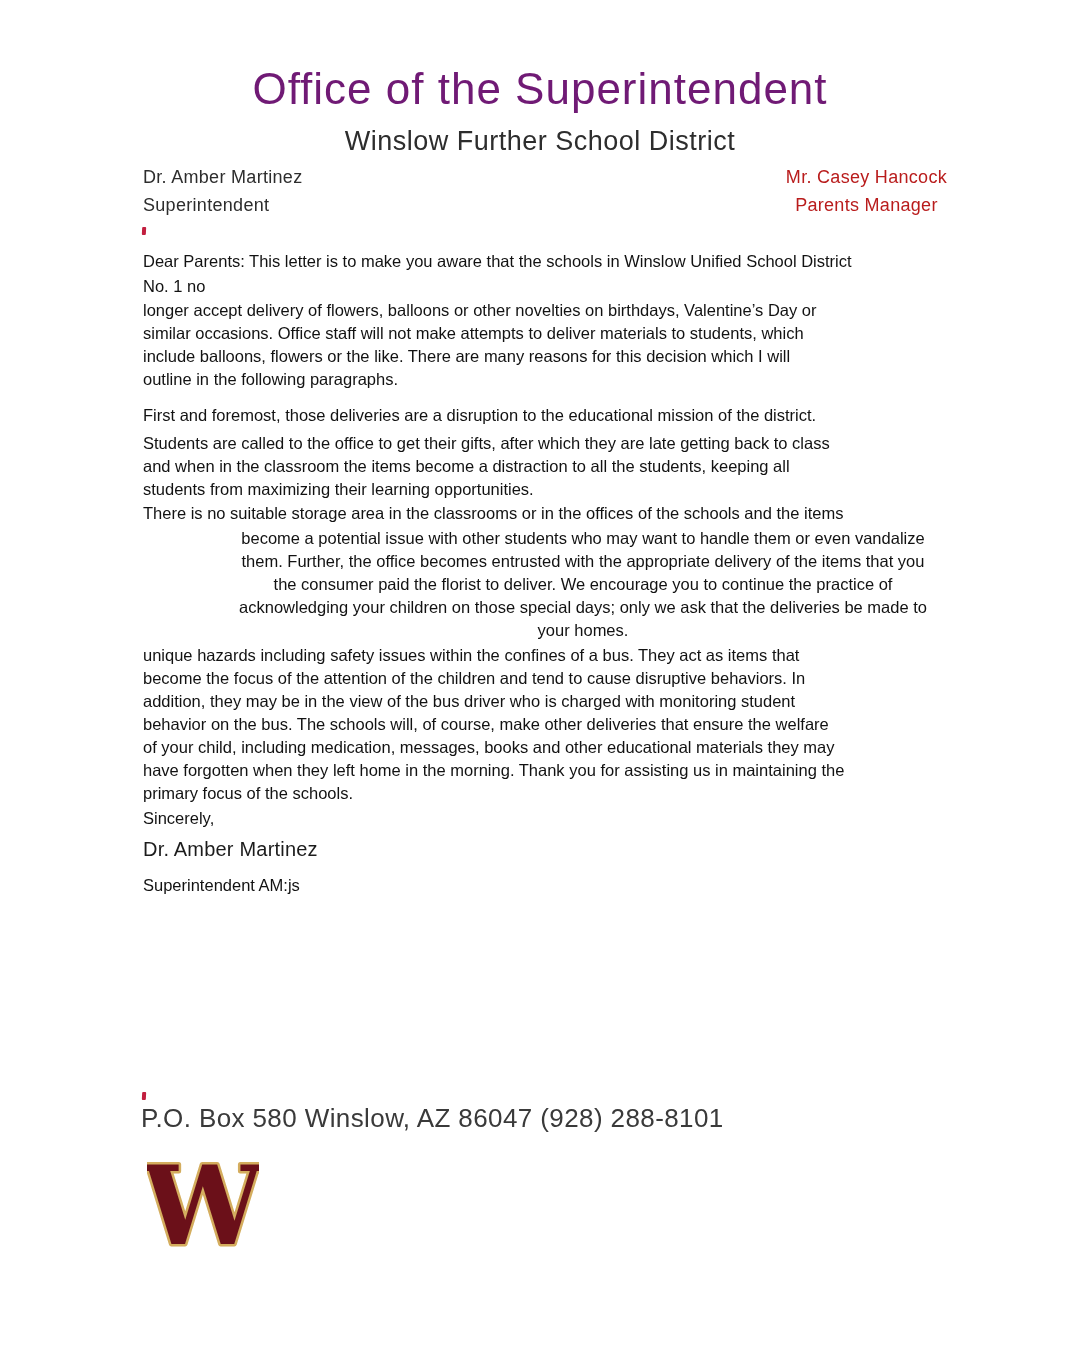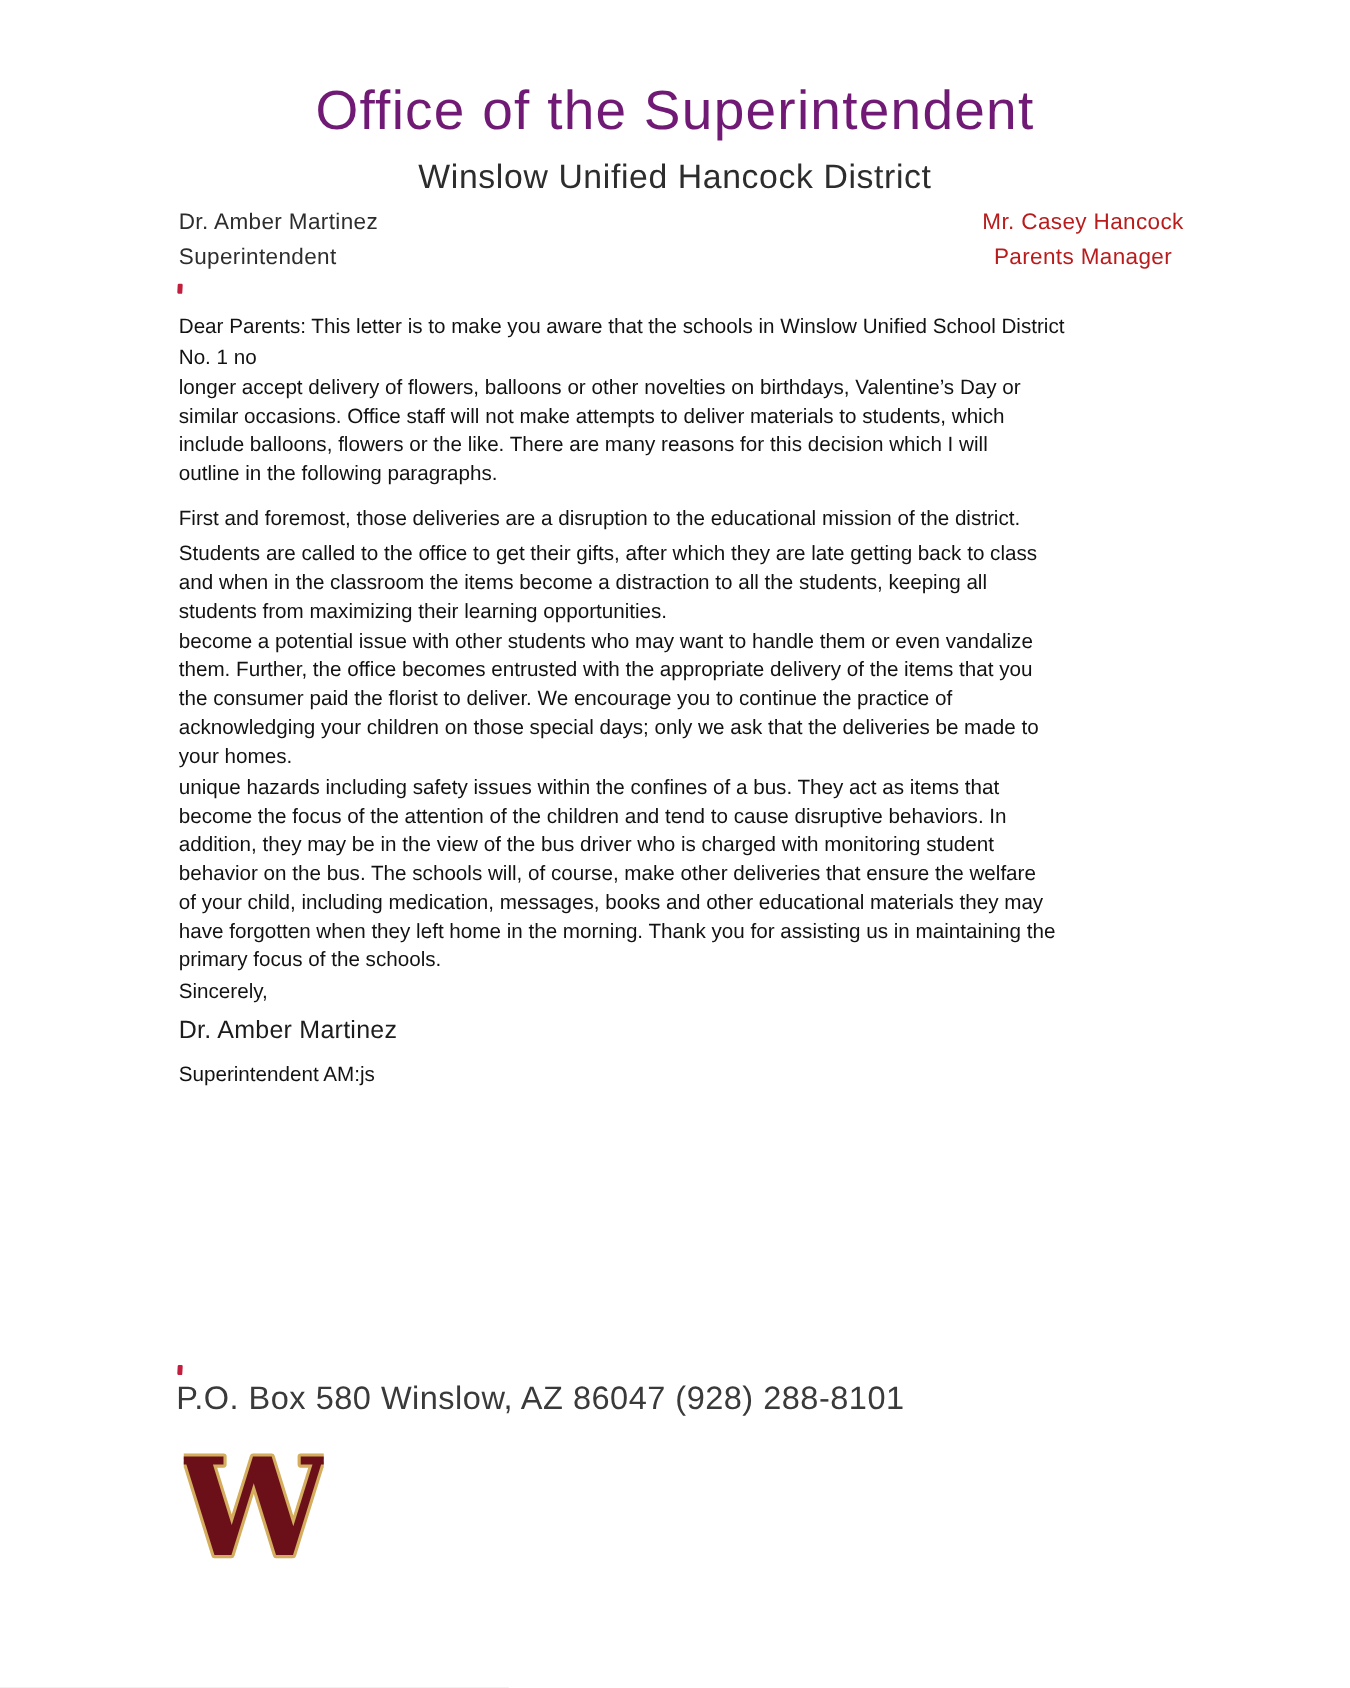--- a/index.html
+++ b/index.html
@@ -68,21 +68,21 @@
     line-height: 23px;
     color: #121212;
   }
   .body-text p { white-space: pre-line; }
   .p-dear  { margin: 0 0 2px 0; }
   .p-no    { margin: 0 0 1px 0; }
   .p-1     { margin: 0 0 13px 0; }
   .p-2     { margin: 0 0 5px 0; }
   .p-3     { margin: 0 0 1px 0; }
   .p-4a    { margin: 0 0 2px 0; }
-  .p-4b    { margin: 0 0 2px 0; }
+  .p-4b    { margin: 0 0 2px 0; text-align: center; }
   .p-5a    { margin: 0 0 2px 0; }
   .p-5b    { margin: 0 0 2px 0; }
   .closing { margin: 0 0 6px 0; }
   .sig-name {
     margin: 0 0 12px 0;
     font-size: 20px;
     line-height: 26px;
     color: #1c1c1c;
     letter-spacing: 0.2px;
   }
@@ -101,21 +101,21 @@
     left: 147px; top: 1160px;
     width: 112px; height: 92px;
   }
 </style>
 </head>
 <body>
 
 <div class="page">
 
   <div class="doc-title">Office of the Superintendent</div>
-  <div class="doc-subtitle">Winslow Unified Hancock District</div>
+  <div class="doc-subtitle">Winslow Further School District</div>
 
   <div class="hdr-left">
     <div>Dr. Amber Martinez</div>
     <div>Superintendent</div>
   </div>
 
   <div class="hdr-right">
     <div>Mr. Casey Hancock</div>
     <div>Parents Manager</div>
   </div>
@@ -127,20 +127,21 @@
     <p class="p-dear">Dear Parents: This letter is to make you aware that the schools in Winslow Unified School District</p>
     <p class="p-no">No. 1 no</p>
     <p class="p-1">longer accept delivery of flowers, balloons or other novelties on birthdays, Valentine’s Day or
 similar occasions. Office staff will not make attempts to deliver materials to students, which
 include balloons, flowers or the like. There are many reasons for this decision which I will
 outline in the following paragraphs.</p>
     <p class="p-2">First and foremost, those deliveries are a disruption to the educational mission of the district.</p>
     <p class="p-3">Students are called to the office to get their gifts, after which they are late getting back to class
 and when in the classroom the items become a distraction to all the students, keeping all
 students from maximizing their learning opportunities.</p>
+    <p class="p-4a">There is no suitable storage area in the classrooms or in the offices of the schools and the items</p>
     <p class="p-4b">become a potential issue with other students who may want to handle them or even vandalize
 them. Further, the office becomes entrusted with the appropriate delivery of the items that you
 the consumer paid the florist to deliver. We encourage you to continue the practice of
 acknowledging your children on those special days; only we ask that the deliveries be made to
 your homes.</p>
     <p class="p-5b">unique hazards including safety issues within the confines of a bus. They act as items that
 become the focus of the attention of the children and tend to cause disruptive behaviors. In
 addition, they may be in the view of the bus driver who is charged with monitoring student
 behavior on the bus. The schools will, of course, make other deliveries that ensure the welfare
 of your child, including medication, messages, books and other educational materials they may

